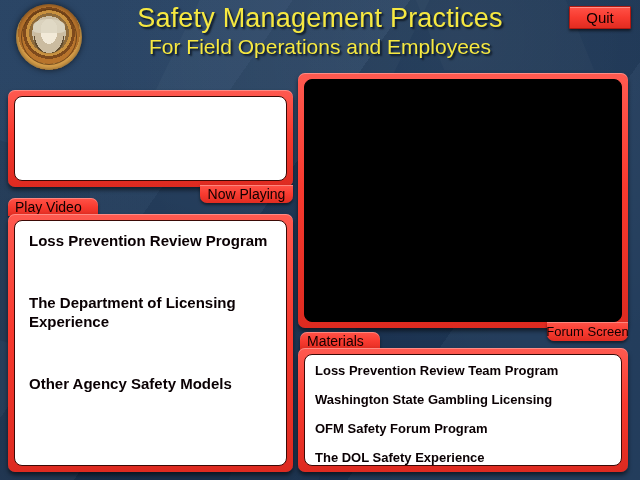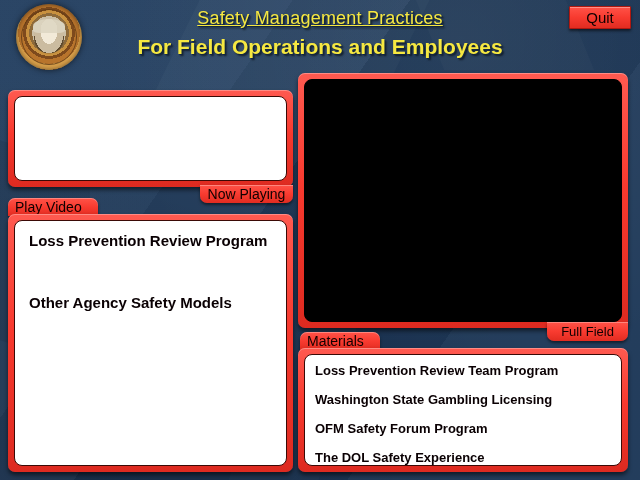--- a/index.html
+++ b/index.html
@@ -49,26 +49,26 @@
     transform:translate(-50%,-50%); border-radius:50% 50% 20% 20%;
     background:#ddd6c2; opacity:.85;
   }
   .seal .rim {
     position:absolute; inset:5px; border-radius:50%;
     border:1px solid rgba(90,55,20,.8);
   }
 
   .title-wrap { position:absolute; left:100px; top:2px; width:440px; text-align:center; }
   .title {
-    color:#f6e841; font-size:18px; font-weight:400; letter-spacing:.2px;
+    color:#f6e841; font-size:27px; font-weight:400; letter-spacing:.2px;
     text-shadow:1px 1px 0 #14273f, 2px 2px 2px rgba(0,0,0,.65);
-    line-height:32px; white-space:nowrap;text-decoration:underline;
+    line-height:32px; white-space:nowrap;
   }
   .subtitle {
-    color:#f6e841; font-size:21px; font-weight:700;
+    color:#f6e841; font-size:21px; font-weight:400;
     text-shadow:1px 1px 0 #14273f, 2px 2px 2px rgba(0,0,0,.6);
     line-height:26px; white-space:nowrap;
   }
 
   
   .btn-red {
     background:linear-gradient(180deg,#ff5348 0%,#f83b30 48%,#e22c21 100%);
     border:1px solid #b01810;
     color:#120000; font-size:15px;
     box-shadow:0 2px 3px rgba(0,0,0,.55), inset 0 1px 0 rgba(255,255,255,.35);
@@ -173,29 +173,30 @@
   <div class="redframe" id="nowplaying-frame">
     <div class="inner"></div>
   </div>
   <div class="tab" id="tab-playvideo">Play Video</div>
 
   <div class="tab" id="tab-nowplaying">Now Playing</div>
   <div class="redframe" id="playvideo-frame">
     <div class="inner">
       <div class="video-list">
         <div class="video-item">Loss Prevention Review Program</div>
+        <div class="video-item">The Department of Licensing Experience</div>
         <div class="video-item">Other Agency Safety Models</div>
       </div>
     </div>
   </div>
 
   <div class="redframe" id="video-frame">
     <div class="inner"></div>
   </div>
-  <div class="tab" id="tab-fullscreen">Full Field</div>
+  <div class="tab" id="tab-fullscreen">Forum Screen</div>
 
   <div class="tab" id="tab-materials">Materials</div>
   <div class="redframe" id="materials-frame">
     <div class="inner">
       <div class="materials-list">
         <div class="material-item">Loss Prevention Review Team Program</div>
         <div class="material-item">Washington State Gambling Licensing</div>
         <div class="material-item">OFM Safety Forum Program</div>
         <div class="material-item">The DOL Safety Experience</div>
       </div>

